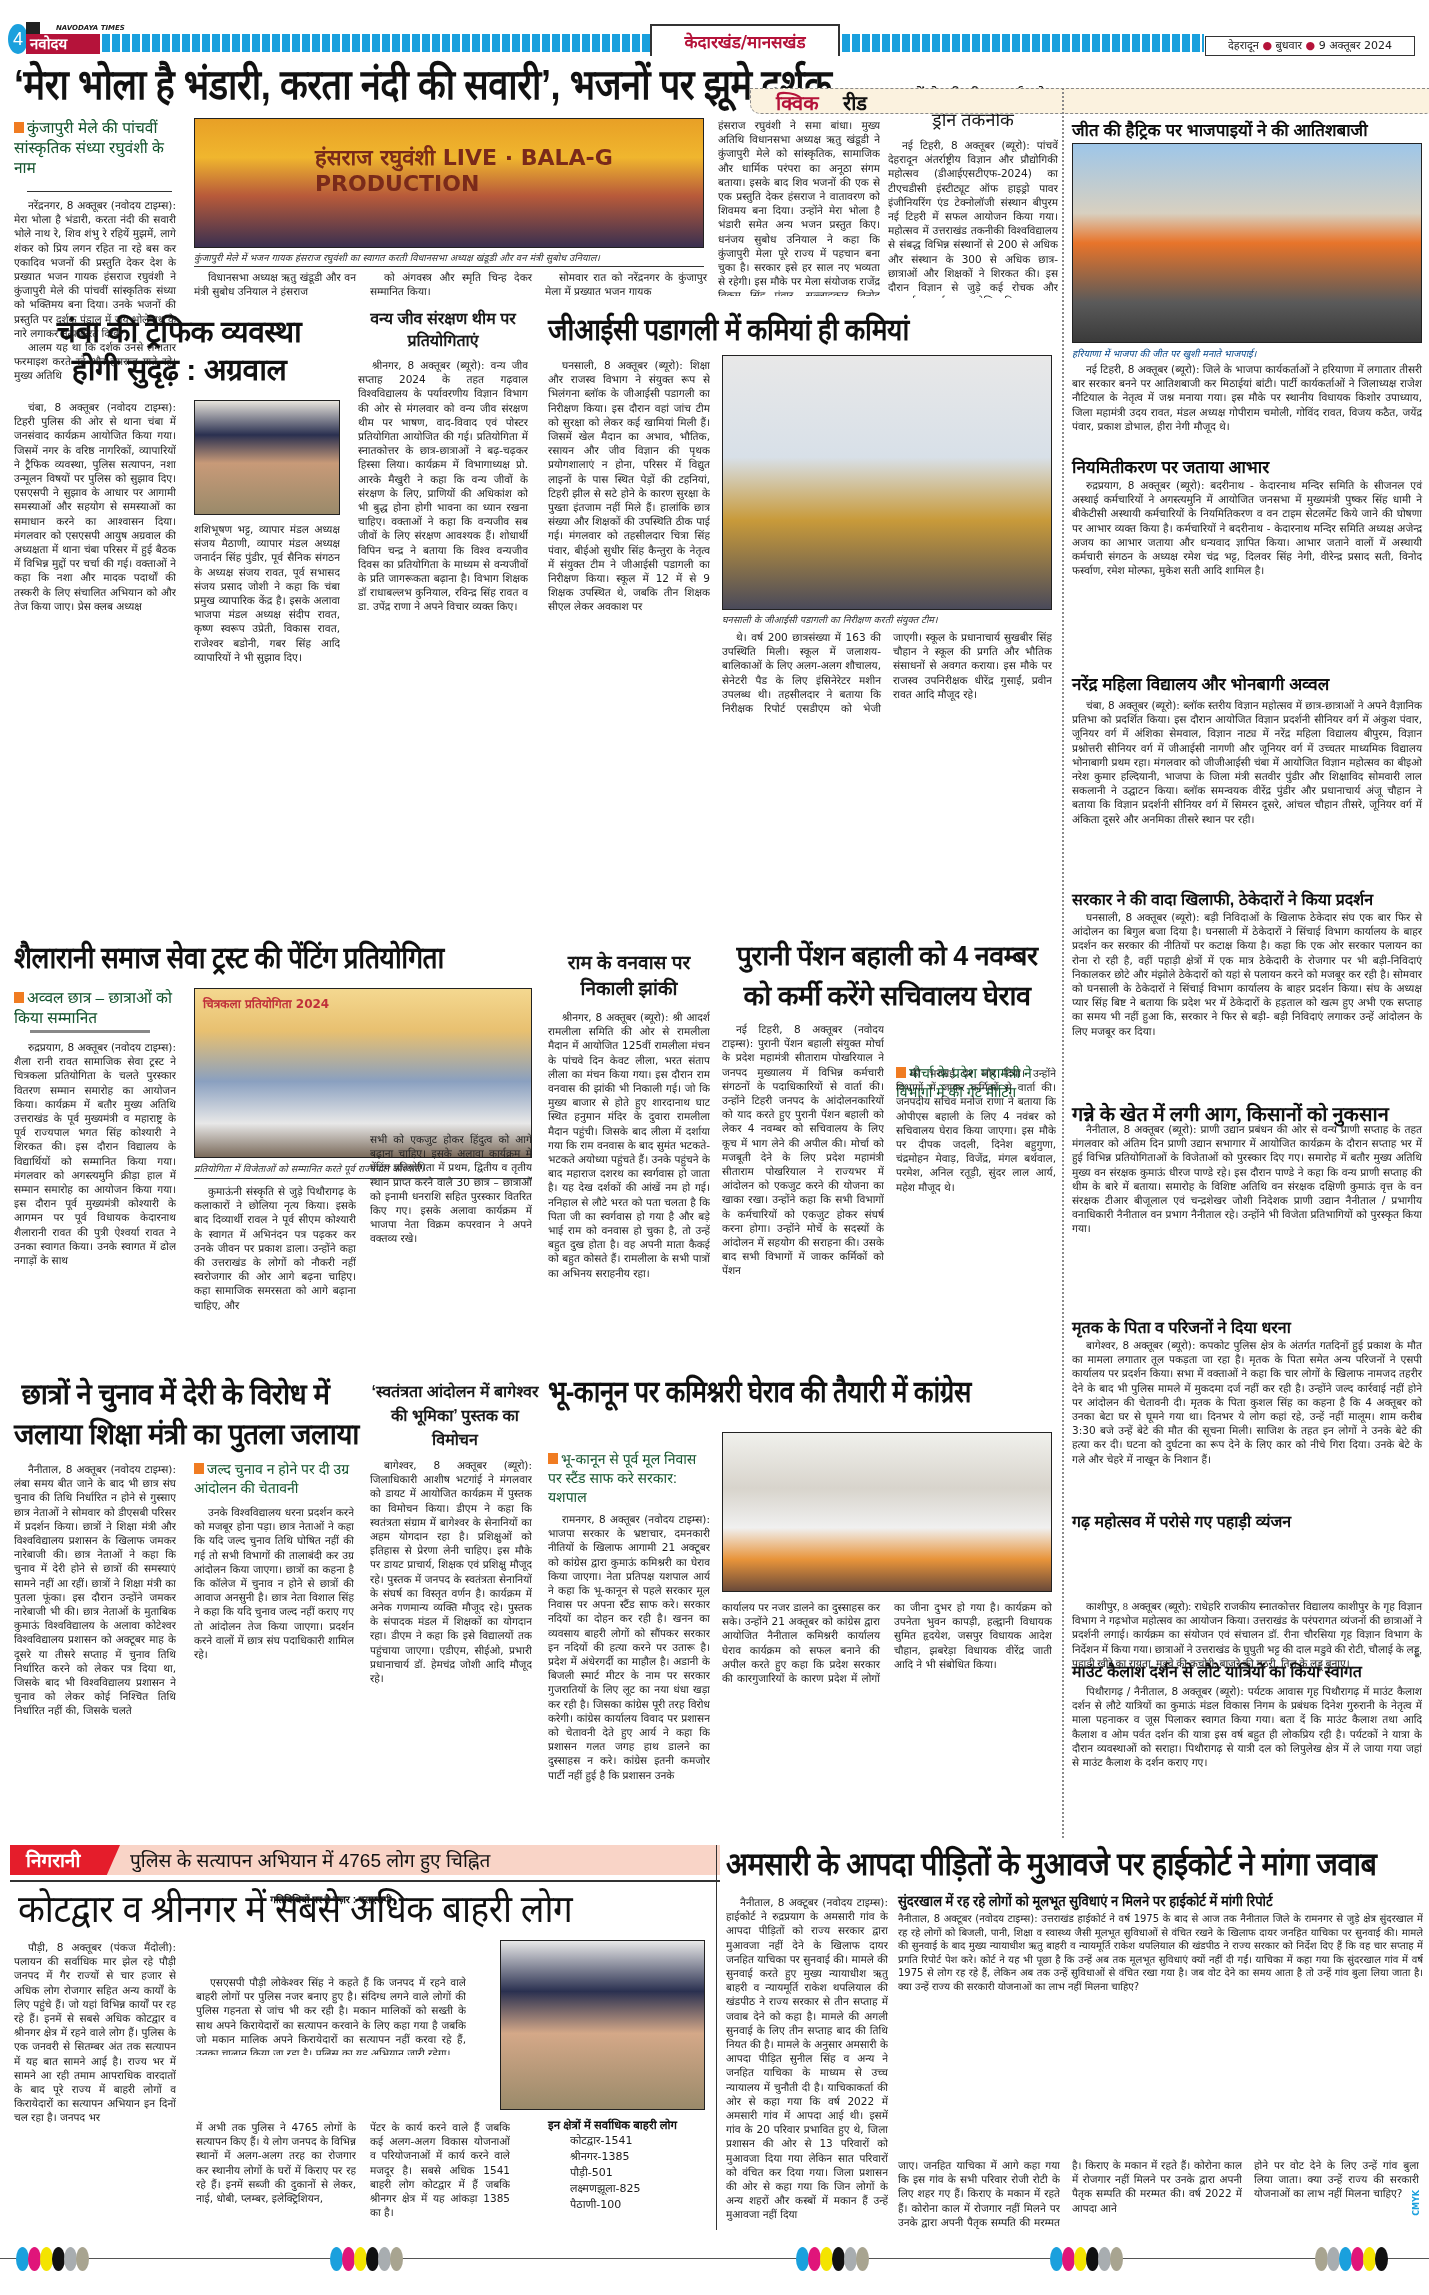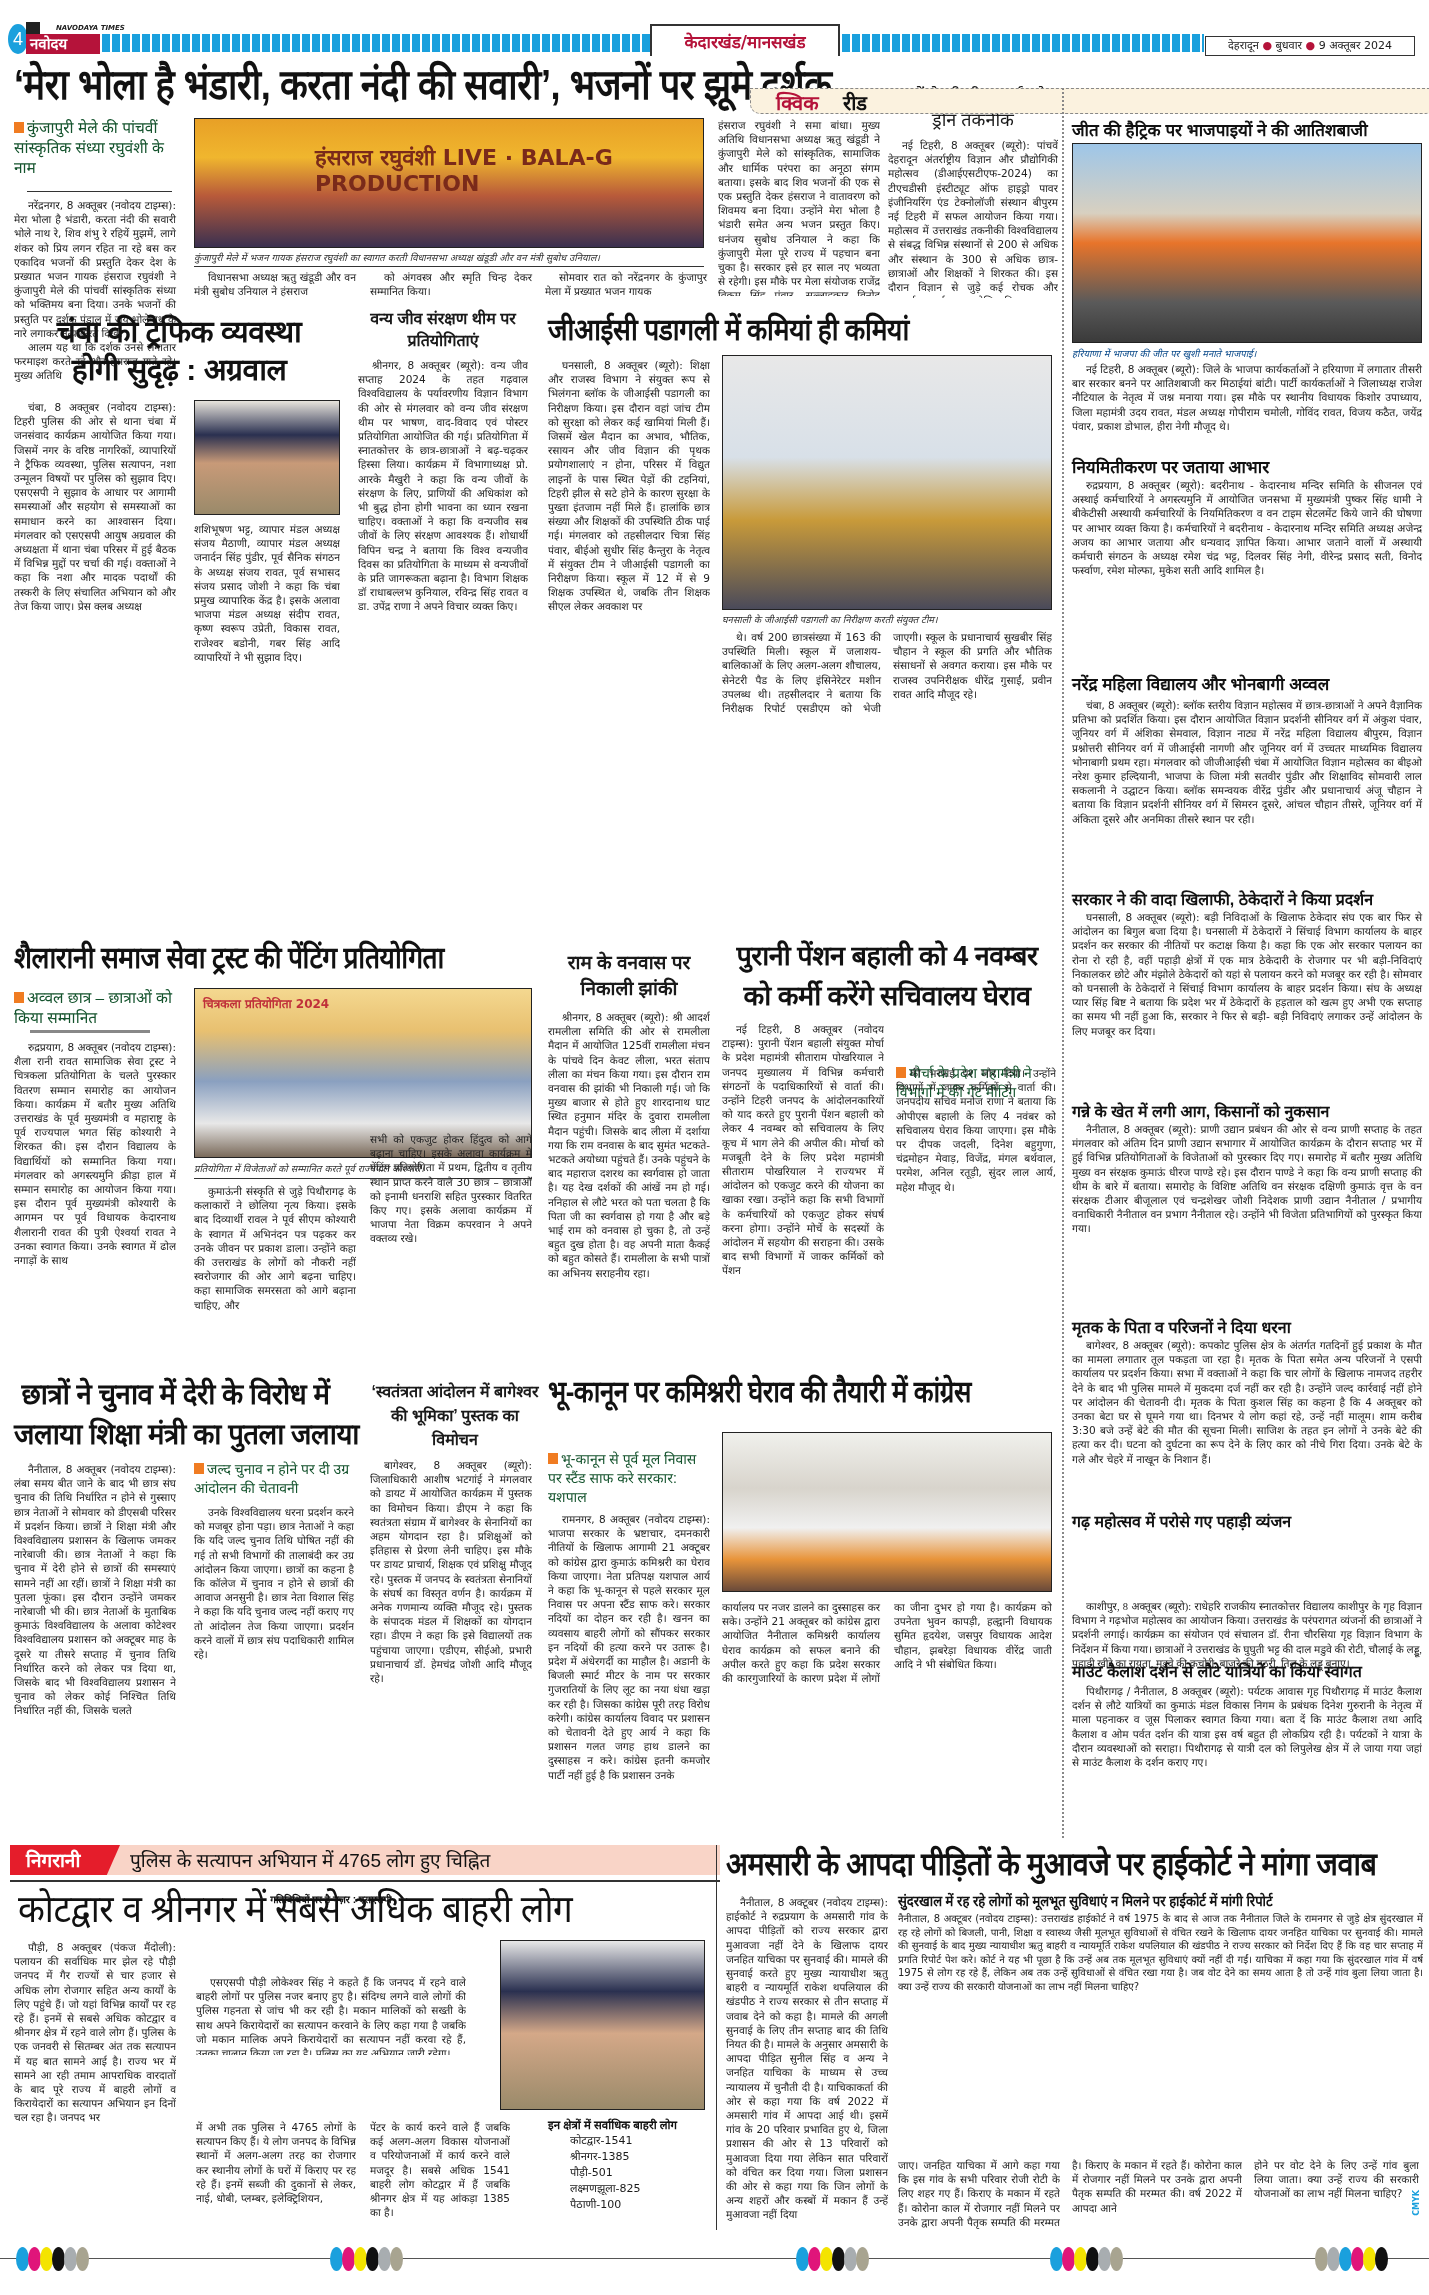--- a/index.html
+++ b/index.html
@@ -107,21 +107,21 @@
 <div class="abs sub" style="left:1072px;top:672px;font-size:17px;">नरेंद्र महिला विद्यालय और भोनबागी अव्वल</div>
 <div class="abs body" style="left:1072px;top:698px;width:350px;">
     <p>चंबा, 8 अक्तूबर (ब्यूरो): ब्लॉक स्तरीय विज्ञान महोत्सव में छात्र-छात्राओं ने अपने वैज्ञानिक प्रतिभा को प्रदर्शित किया। इस दौरान आयोजित विज्ञान प्रदर्शनी सीनियर वर्ग में अंकुश पंवार, जूनियर वर्ग में अंशिका सेमवाल, विज्ञान नाट्य में नरेंद्र महिला विद्यालय बीपुरम, विज्ञान प्रश्नोत्तरी सीनियर वर्ग में जीआईसी नागणी और जूनियर वर्ग में उच्चतर माध्यमिक विद्यालय भोनाबागी प्रथम रहा। मंगलवार को जीजीआईसी चंबा में आयोजित विज्ञान महोत्सव का बीइओ नरेश कुमार हल्दियानी, भाजपा के जिला मंत्री सतवीर पुंडीर और शिक्षाविद सोमवारी लाल सकलानी ने उद्घाटन किया। ब्लॉक समन्वयक वीरेंद्र पुंडीर और प्रधानाचार्य अंजू चौहान ने बताया कि विज्ञान प्रदर्शनी सीनियर वर्ग में सिमरन दूसरे, आंचल चौहान तीसरे, जूनियर वर्ग में अंकिता दूसरे और अनमिका तीसरे स्थान पर रही।</p>
   </div>
 
 <div class="abs sub" style="left:1072px;top:888px;font-size:16px;">सरकार ने की वादा खिलाफी, ठेकेदारों ने किया प्रदर्शन</div>
 <div class="abs body" style="left:1072px;top:910px;width:350px;">
     <p>घनसाली, 8 अक्तूबर (ब्यूरो): बड़ी निविदाओं के खिलाफ ठेकेदार संघ एक बार फिर से आंदोलन का बिगुल बजा दिया है। घनसाली में ठेकेदारों ने सिंचाई विभाग कार्यालय के बाहर प्रदर्शन कर सरकार की नीतियों पर कटाक्ष किया है। कहा कि एक ओर सरकार पलायन का रोना रो रही है, वहीं पहाड़ी क्षेत्रों में एक मात्र ठेकेदारी के रोजगार पर भी बड़ी-निविदाएं निकालकर छोटे और मंझोले ठेकेदारों को यहां से पलायन करने को मजबूर कर रही है। सोमवार को घनसाली के ठेकेदारों ने सिंचाई विभाग कार्यालय के बाहर प्रदर्शन किया। संघ के अध्यक्ष प्यार सिंह बिष्ट ने बताया कि प्रदेश भर में ठेकेदारों के हड़ताल को खत्म हुए अभी एक सप्ताह का समय भी नहीं हुआ कि, सरकार ने फिर से बड़ी- बड़ी निविदाएं लगाकर उन्हें आंदोलन के लिए मजबूर कर दिया।</p>
   </div>
 
-<div class="abs sub" style="left:1072px;top:1100px;font-size:16px;">गन्ने के खेत में लगी आग, किसानों को नुकसान</div>
+<div class="abs sub" style="left:1072px;top:1100px;font-size:20px;font-family:Liberation Serif, serif;">गन्ने के खेत में लगी आग, किसानों को नुकसान</div>
 <div class="abs body" style="left:1072px;top:1122px;width:350px;">
     <p>नैनीताल, 8 अक्तूबर (ब्यूरो): प्राणी उद्यान प्रबंधन की ओर से वन्य प्राणी सप्ताह के तहत मंगलवार को अंतिम दिन प्राणी उद्यान सभागार में आयोजित कार्यक्रम के दौरान सप्ताह भर में हुई विभिन्न प्रतियोगिताओं के विजेताओं को पुरस्कार दिए गए। समारोह में बतौर मुख्य अतिथि मुख्य वन संरक्षक कुमाऊं धीरज पाण्डे रहे। इस दौरान पाण्डे ने कहा कि वन्य प्राणी सप्ताह की थीम के बारे में बताया। समारोह के विशिष्ट अतिथि वन संरक्षक दक्षिणी कुमाऊं वृत्त के वन संरक्षक टीआर बीजूलाल एवं चन्द्रशेखर जोशी निदेशक प्राणी उद्यान नैनीताल / प्रभागीय वनाधिकारी नैनीताल वन प्रभाग नैनीताल रहे। उन्होंने भी विजेता प्रतिभागियों को पुरस्कृत किया गया।</p>
   </div>
 
 <div class="abs sub" style="left:1072px;top:1316px;font-size:16px;">मृतक के पिता व परिजनों ने दिया धरना</div>
 <div class="abs body" style="left:1072px;top:1338px;width:350px;">
     <p>बागेश्वर, 8 अक्तूबर (ब्यूरो): कपकोट पुलिस क्षेत्र के अंतर्गत गतदिनों हुई प्रकाश के मौत का मामला लगातार तूल पकड़ता जा रहा है। मृतक के पिता समेत अन्य परिजनों ने एसपी कार्यालय पर प्रदर्शन किया। सभा में वक्ताओं ने कहा कि चार लोगों के खिलाफ नामजद तहरीर देने के बाद भी पुलिस मामले में मुकदमा दर्ज नहीं कर रही है। उन्होंने जल्द कार्रवाई नहीं होने पर आंदोलन की चेतावनी दी। मृतक के पिता कुशल सिंह का कहना है कि 4 अक्तूबर को उनका बेटा घर से घूमने गया था। दिनभर ये लोग कहां रहे, उन्हें नहीं मालूम। शाम करीब 3:30 बजे उन्हें बेटे की मौत की सूचना मिली। साजिश के तहत इन लोगों ने उनके बेटे की हत्या कर दी। घटना को दुर्घटना का रूप देने के लिए कार को नीचे गिरा दिया। उनके बेटे के गले और चेहरे में नाखून के निशान हैं।</p>
   </div>
 
 <div class="abs sub" style="left:1072px;top:1510px;font-size:16px;">गढ़ महोत्सव में परोसे गए पहाड़ी व्यंजन</div>

